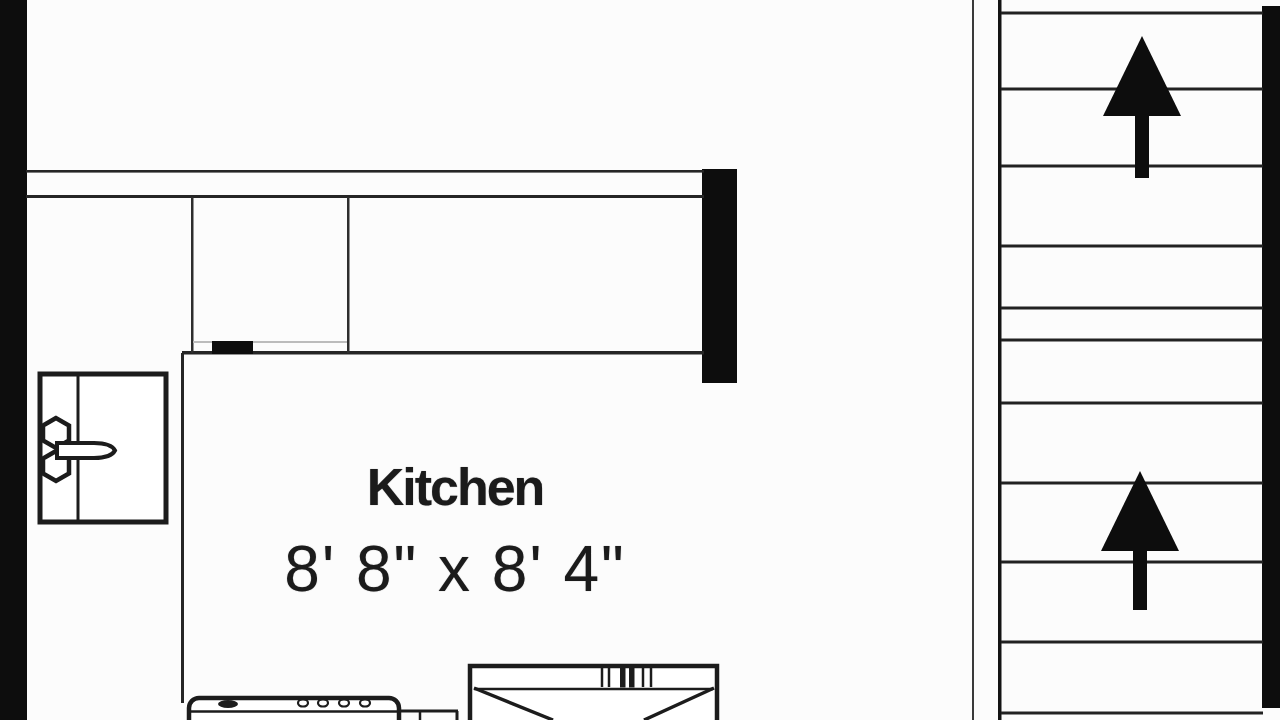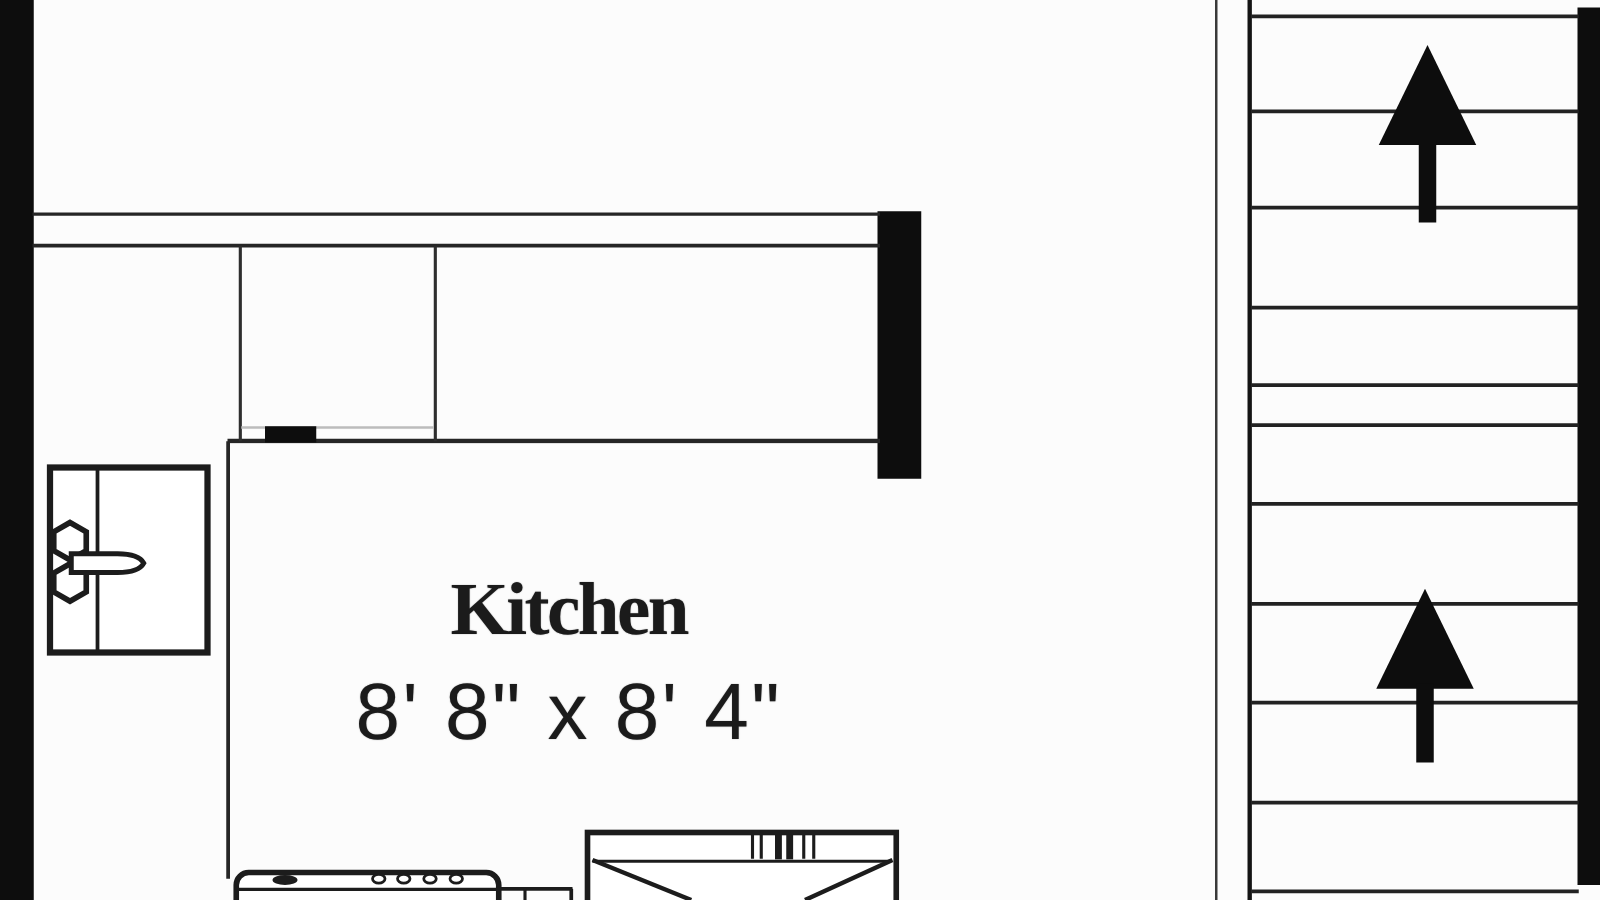--- a/index.html
+++ b/index.html
@@ -8,21 +8,21 @@
     background:#fcfcfc;
     font-family:"Liberation Sans", sans-serif;
   }
   .plan-svg{position:absolute;left:0;top:0;width:1280px;height:720px;}
   .room-label{
     position:absolute;left:155px;top:450px;width:600px;
     text-align:center;color:#1b1b1b;
     text-shadow:0 0 1px rgba(20,20,20,.45);
   }
   .room-name{
-    font-size:60px;font-weight:700;line-height:74px;letter-spacing:-2px;font-family:Liberation Serif, serif;
+    font-size:52px;font-weight:700;line-height:74px;letter-spacing:-2px;
   }
   .room-dims{
     font-size:64px;font-weight:400;line-height:66px;letter-spacing:2px;margin-top:12px;
   }
 </style>
 </head>
 <body>
 
 <div class="stage">
   <svg class="plan-svg" viewBox="0 0 1280 720">

